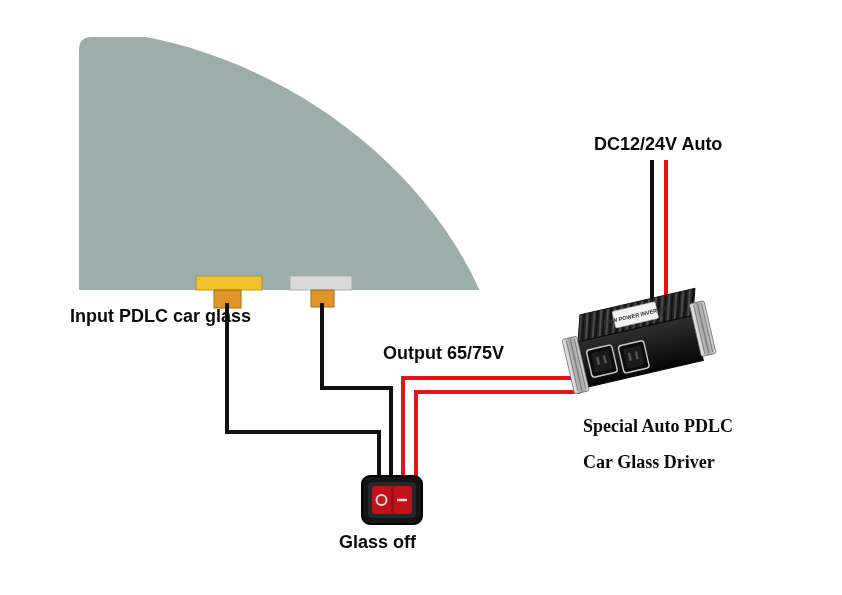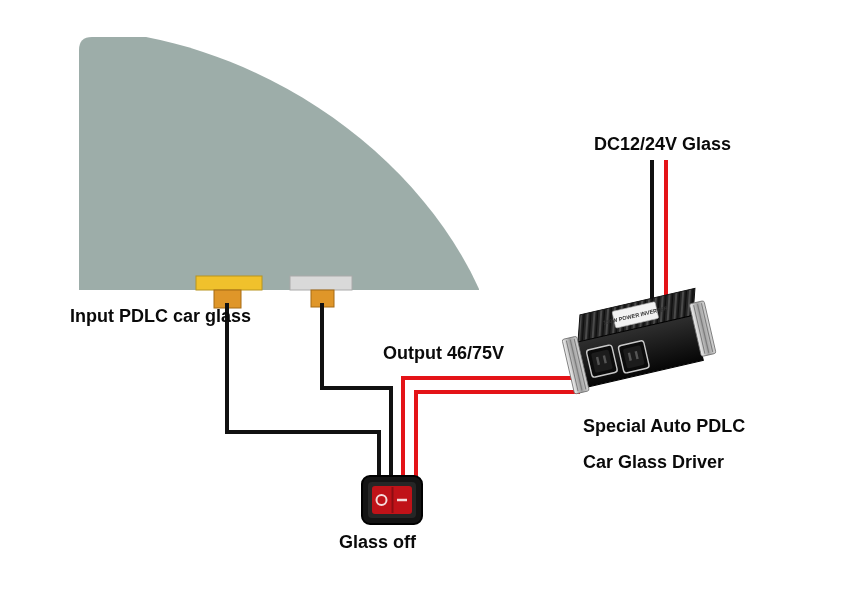--- a/index.html
+++ b/index.html
@@ -13,21 +13,21 @@
   }
   .diagram-svg { position: absolute; left: 0; top: 0; }
   .label {
     position: absolute;
     font-family: "Liberation Sans", sans-serif;
     font-weight: 700;
     font-size: 18px;
     color: #0a0a0a;
     white-space: nowrap;
   }
-  .driver div { line-height: 36px; }
+  .driver div { line-height: 36px; font-family: Liberation Serif, serif; }
   .wire { fill: none; stroke-width: 4; stroke-linejoin: miter; }
 </style>
 </head>
 <body>
 
 <div class="canvas">
 
   <svg class="diagram-svg" width="842" height="595" viewBox="0 0 842 595">
     <defs>
       <pattern id="fins" width="7" height="26" patternUnits="userSpaceOnUse" patternTransform="skewX(-17)">
@@ -105,23 +105,23 @@
         <rect x="117" y="-12" width="15" height="54" rx="2" fill="url(#silver)" stroke="#6f6f6f" stroke-width="0.8"></rect>
         <line x1="121" y1="-10" x2="121" y2="40" stroke="#7a7a7a" stroke-width="1"></line>
         <line x1="125" y1="-10" x2="125" y2="40" stroke="#7a7a7a" stroke-width="1"></line>
         <line x1="129" y1="-10" x2="129" y2="40" stroke="#7a7a7a" stroke-width="1"></line>
       </g>
     </g>
   </svg>
 
   <div class="label" style="left:70px; top:306px;">Input PDLC car glass</div>
 
-  <div class="label" style="left:594px; top:134px;">DC12/24V Glass</div>
+  <div class="label" style="left:594px; top:134px;">DC12/24V Auto</div>
 
-  <div class="label" style="left:383px; top:343px;">Output 46/75V</div>
+  <div class="label" style="left:383px; top:343px;">Output 65/75V</div>
 
   <div class="label" style="left:339px; top:532px;">Glass off</div>
 
   <div class="label driver" style="left:583px; top:408px;">
     <div>Special Auto PDLC</div>
     <div>Car Glass Driver</div>
   </div>
 
 </div>
 

